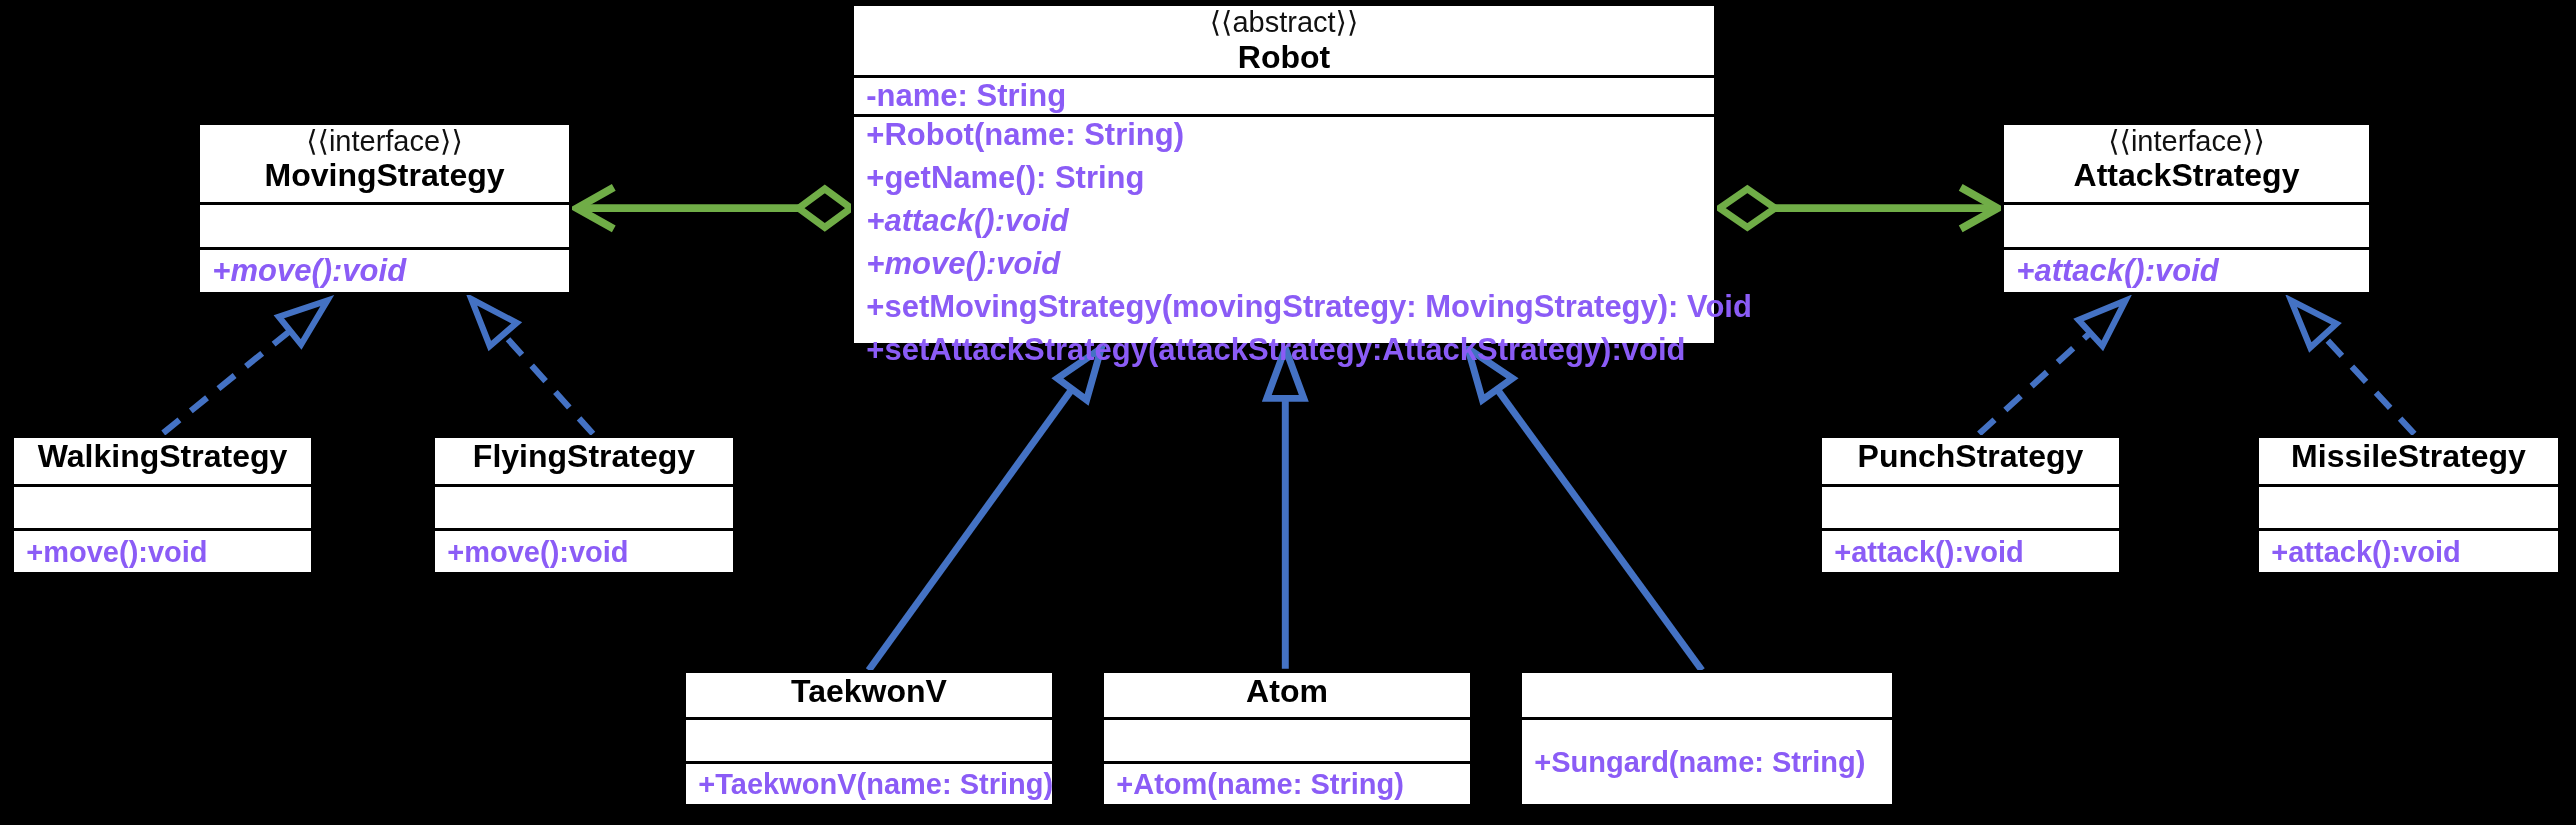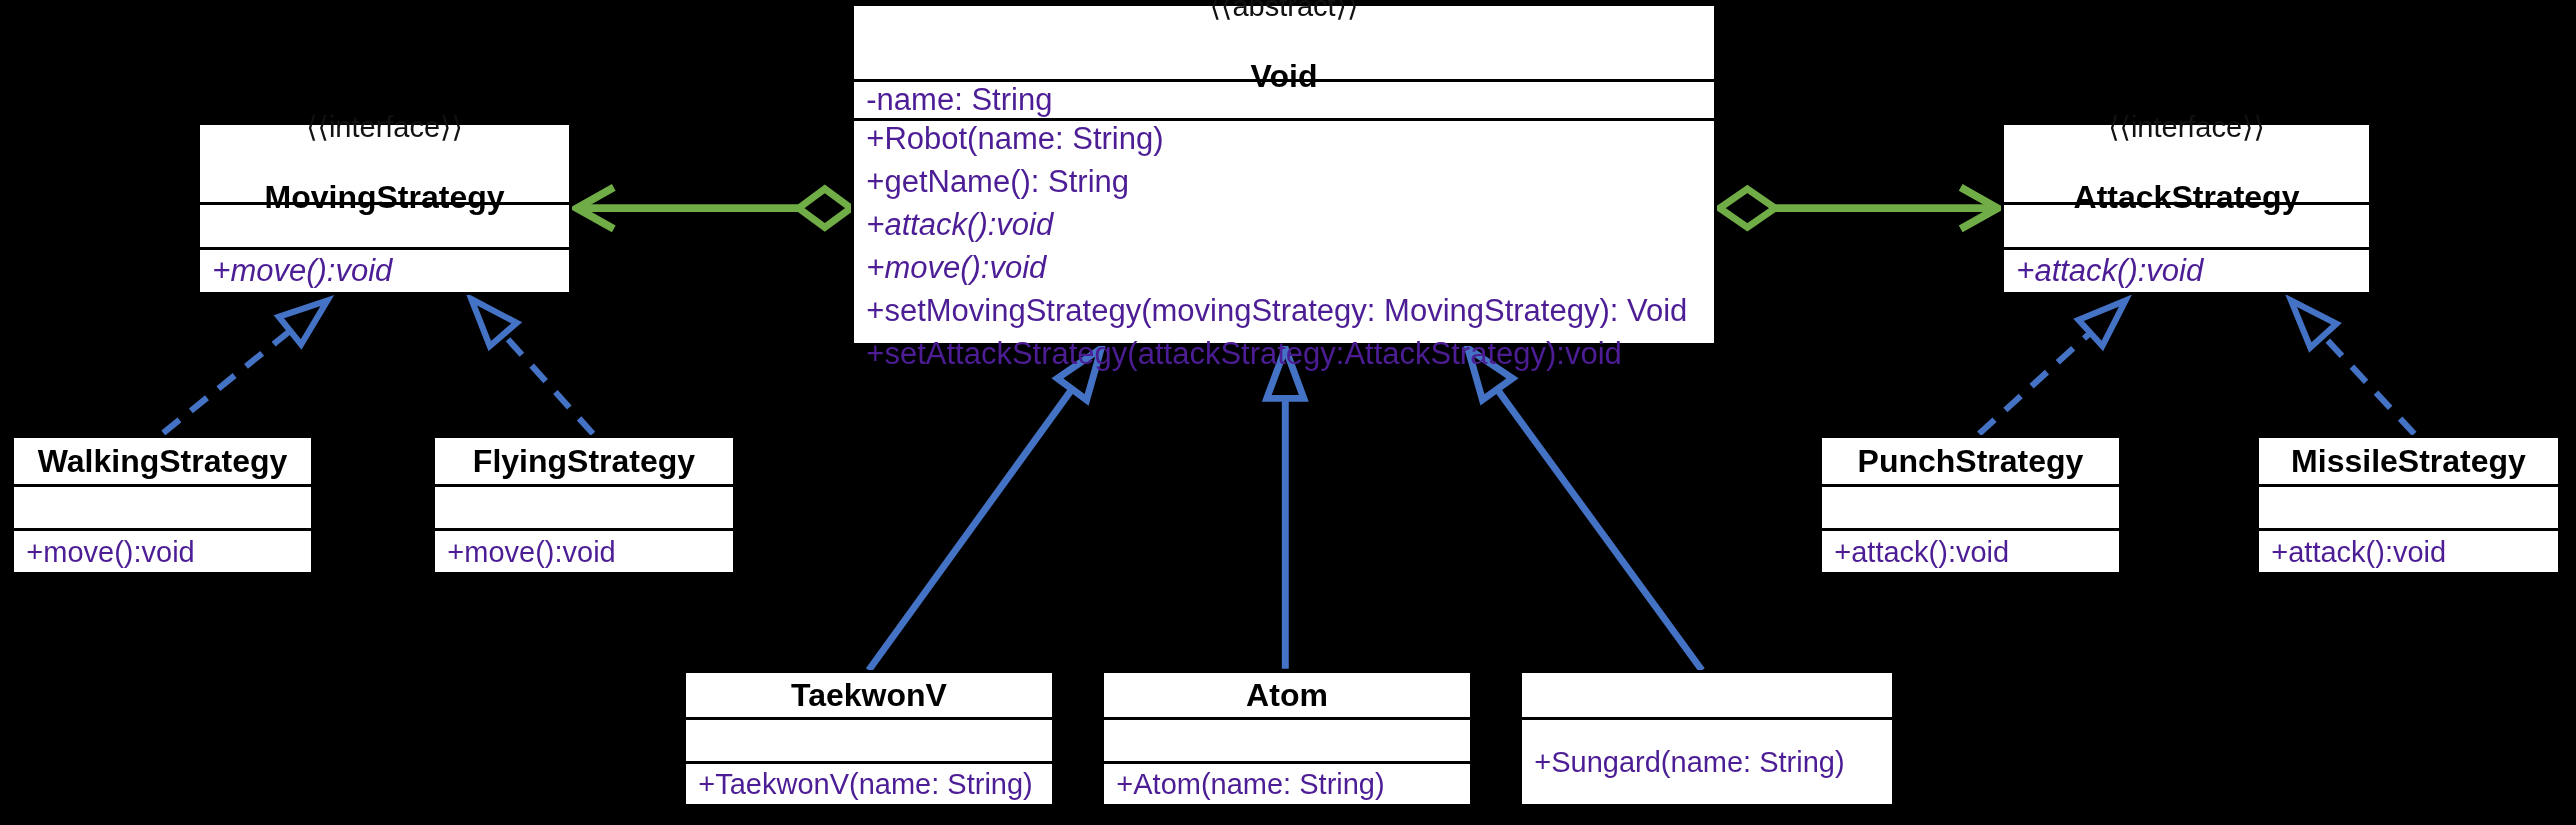--- a/index.html
+++ b/index.html
@@ -3,25 +3,25 @@
 <meta charset="utf-8">
 <style>
   html,body{margin:0;padding:0;background:#000;width:2576px;height:826px;overflow:hidden;
     font-family:"Liberation Sans","DejaVu Sans",sans-serif;}
   .canvas{position:relative;width:2576px;height:826px;background:#000;}
   svg.connectors{position:absolute;left:0;top:0;width:2576px;height:826px;}
   .uml-box{position:absolute;background:#fff;border:3.1px solid #000;box-sizing:border-box;
     display:flex;flex-direction:column;color:#1a1a1a;}
   .sec{box-sizing:border-box;}
   .sec + .sec{border-top:3.1px solid #000;}
-  .sec-title{display:flex;flex-direction:column;align-items:center;justify-content:center;gap:36px;}
+  .sec-title{display:flex;flex-direction:column;align-items:center;justify-content:flex-start;}
   .stereotype{font-size:29px;line-height:1.12;font-weight:400;color:#111;}
   .cls-name{font-size:32px;line-height:1.15;font-weight:700;color:#000;}
   .sec-members{display:flex;flex-direction:column;justify-content:center;padding-left:12.3px;}
-  .member{font-size:31px;line-height:36px;white-space:nowrap;color:#4c1d95;}
+  .member{font-size:31px;line-height:36px;white-space:nowrap;color:#8b5cf6;font-weight:bold;}
   .member.small{font-size:29px;}
   .member.abstract{font-style:italic;}
   
   #box-robot{left:851px;top:3.1px;width:866px;height:343px;}
   #box-robot .sec-title{height:73px;}
   #box-robot .sec-attrs{height:45px;}
   #box-robot .sec-methods{flex:1;gap:7px;}
   
   #box-moving{left:197px;top:122px;width:375px;height:173px;}
   #box-attack{left:2001px;top:122px;width:371px;height:173px;}
@@ -97,21 +97,21 @@
 
     <g>
       <line x1="2210" y1="870" x2="1944" y2="505" stroke-width="9" stroke="#4472C4"></line>
       <polygon points="1906,452 1964,491 1925,519" fill="#000000" stroke-width="9" stroke="#4472C4"></polygon>
     </g>
   </svg>
 
   <div class="uml-box" id="box-robot">
     <div class="sec sec-title">
       <div class="stereotype">⟨⟨abstract⟩⟩</div>
-      <div class="cls-name">Void</div>
+      <div class="cls-name">Robot</div>
     </div>
     <div class="sec sec-attrs sec-members">
       <div class="member">-name: String</div>
     </div>
     <div class="sec sec-methods sec-members">
       <div class="member">+Robot(name: String)</div>
       <div class="member">+getName(): String</div>
       <div class="member abstract">+attack():void</div>
       <div class="member abstract">+move():void</div>
       <div class="member">+setMovingStrategy(movingStrategy: MovingStrategy): Void</div>

